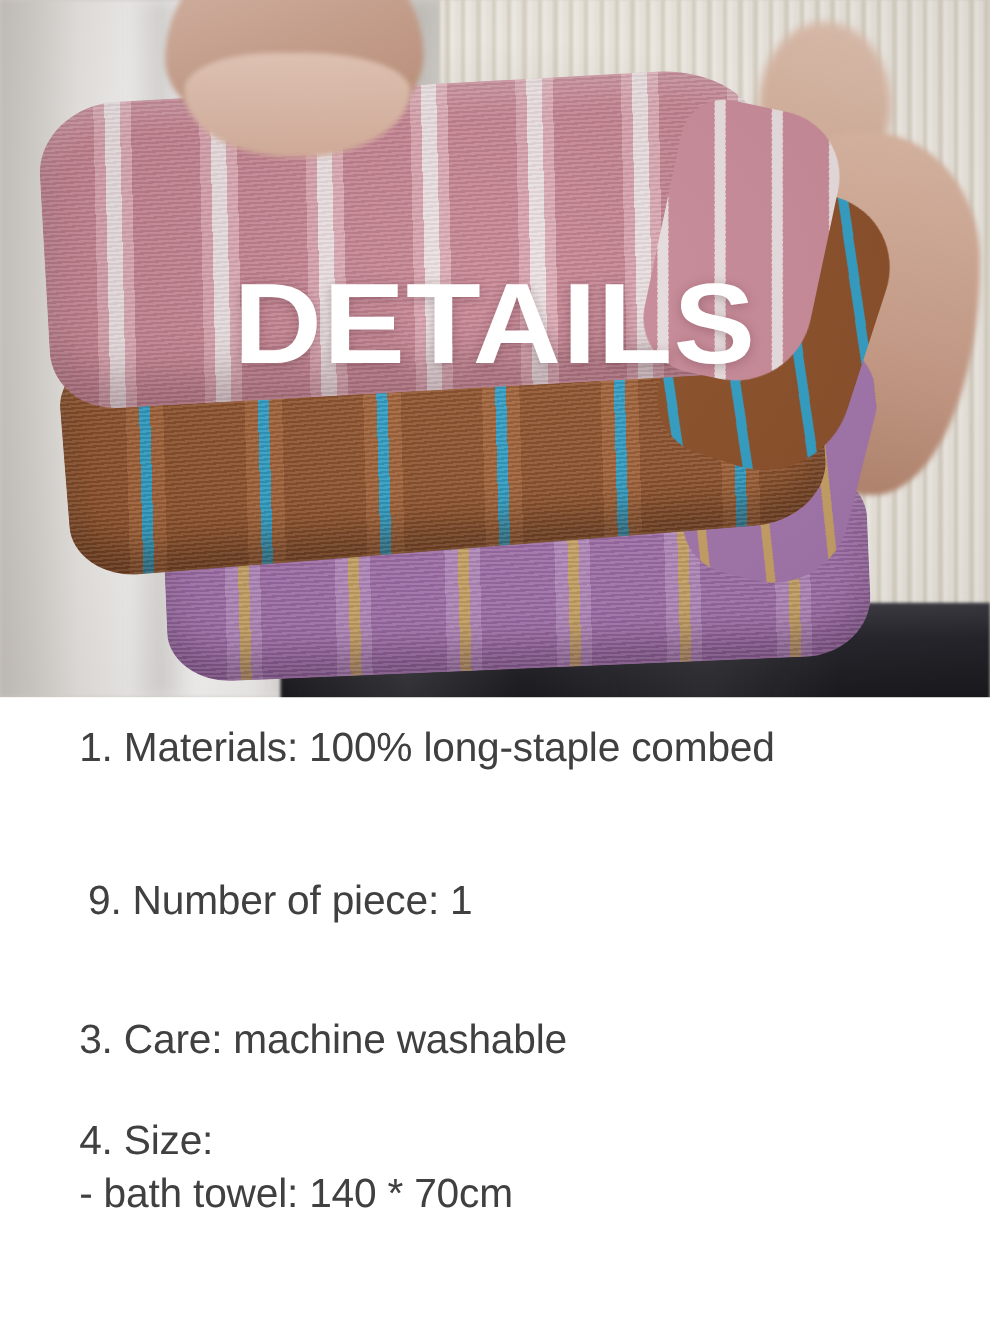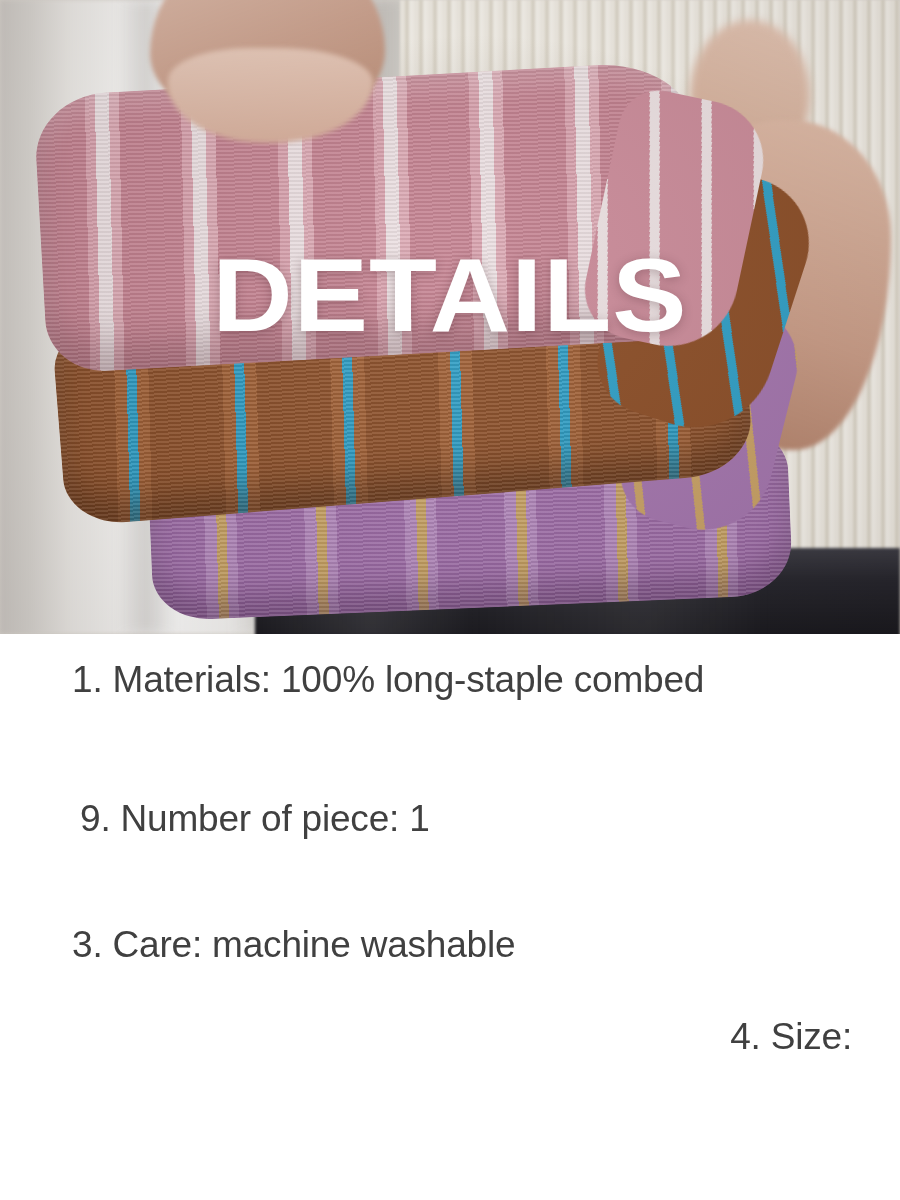--- a/index.html
+++ b/index.html
@@ -286,21 +286,21 @@
     font-weight: normal;
     font-size: 37px;
     line-height: 48px;
     letter-spacing: -0.2px;
   }
   .spec-line { display: block; white-space: pre; }
 
   .spec-1 { left: 72px;  top: 22px;  width: 800px; }
   .spec-2 { left: 80px;  top: 161px; width: 780px; }
   .spec-3 { left: 72px;  top: 276px; width: 780px; margin-top: 11px; }
-  .spec-4 { left: 72px;  top: 379px; width: 780px; text-align: right; }
+  .spec-4 { left: 72px;  top: 379px; width: 780px; }
 </style>
 </head>
 <body>
 
 <div class="page">
 
   <div class="photo">
 
     <div class="bg-wall"></div>
     <div class="bg-wall-band" style="left:118px;width:56px;"></div>
@@ -349,16 +349,17 @@
     <div class="spec-item spec-2">
       <span class="spec-line">9. Number of piece: 1</span>
     </div>
 
     <div class="spec-item spec-3">
       <span class="spec-line">3. Care: machine washable</span>
     </div>
 
     <div class="spec-item spec-4">
       <span class="spec-line">4. Size:</span>
+      <span class="spec-line">- bath towel: 140 * 70cm</span>
     </div>
 
   </div>
 </div>
 
 </body></html>

